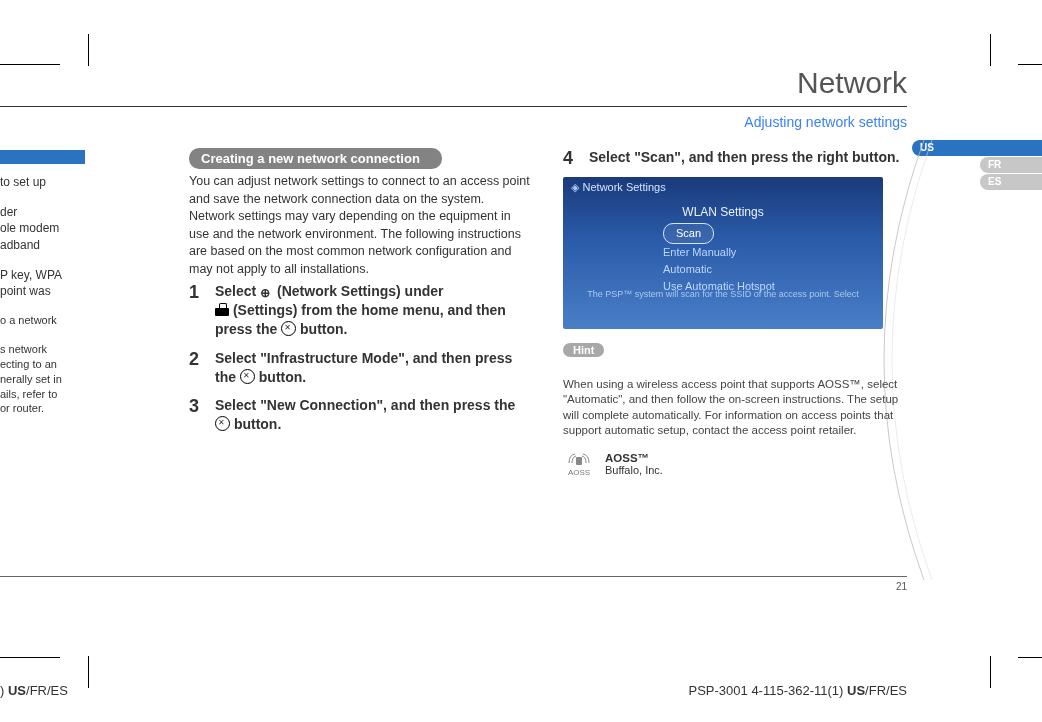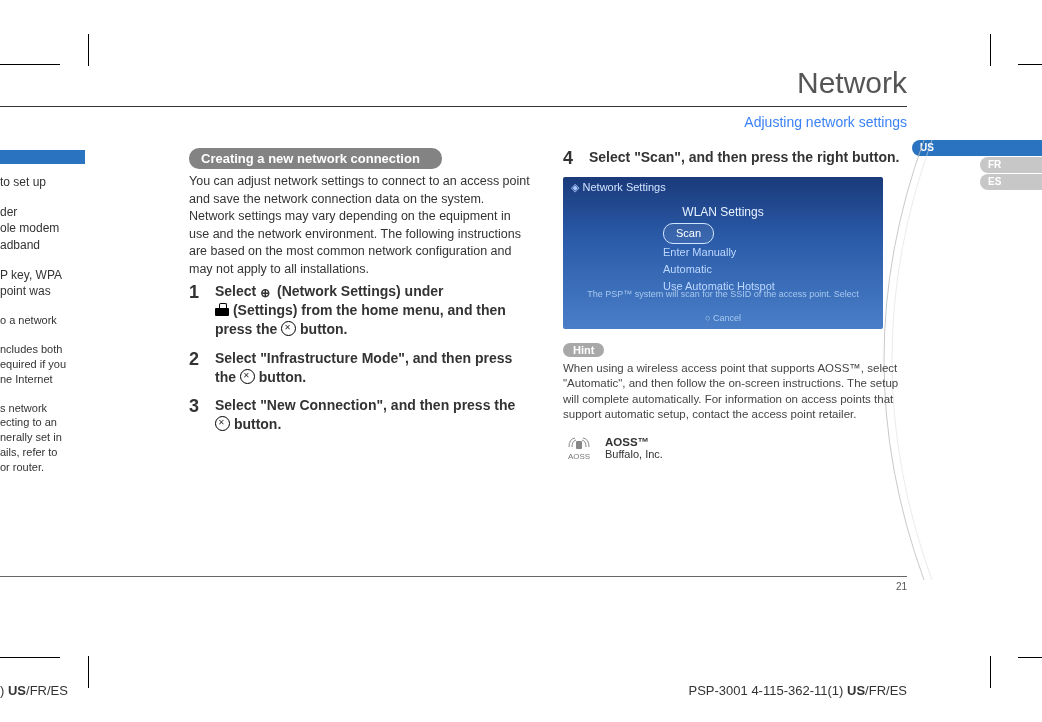--- a/index.html
+++ b/index.html
@@ -209,21 +209,21 @@
     text-align:center; font-size:9px; color:#a8c8ee;
   }
   .hint-label {
     display:inline-block;
     background:#a8a8a8;
     color:#fff;
     font-weight:bold;
     font-size:11px;
     padding:1px 10px;
     border-radius:9px;
-    margin-bottom:4px;
+    margin-bottom:20px;
   }
   .hint-text {
     font-size:11.5px; line-height:1.35; color:#444; font-weight:300;
     margin:0 0 12px 0;
   }
   .aoss-row {
     display:flex; align-items:center; gap:10px;
     font-size:11px;
   }
   .aoss-icon {
@@ -315,23 +315,20 @@
 
   <div class="left-frag">
     <div class="bluebar"></div>
     <p> to set up</p>
     <p style="white-space:pre-line">der
 ole modem
 adband</p>
     <p style="white-space:pre-line">P key, WPA
 point was</p>
     <p style="white-space:pre-line; font-size:11px;">o a network</p>
-    <p style="white-space:pre-line; font-size:11px;">ncludes both
-equired if you
-ne Internet</p>
     <p style="white-space:pre-line; font-size:11px;">s network
 ecting to an
 nerally set in
 ails, refer to
  or router.</p>
   </div>
 
   <div class="col1">
     <div class="section-label">Creating a new network connection</div>
     <p class="body-text">You can adjust network settings to connect to an access point and save the network connection data on the system. Network settings may vary depending on the equipment in use and the network environment. The following instructions are based on the most common network configuration and may not apply to all installations.</p>
@@ -360,21 +357,20 @@
     <div class="screenshot">
       <div class="ss-title">Network Settings</div>
       <div class="ss-heading">WLAN Settings</div>
       <div class="ss-list">
         <span class="sel">Scan</span><br>
         <span>Enter Manually</span><br>
         <span>Automatic</span><br>
         <span>Use Automatic Hotspot</span>
       </div>
       <div class="ss-foot1">The PSP™ system will scan for the SSID of the access point. Select</div>
-      <div class="ss-foot3">○ Cancel</div>
     </div>
 
     <div class="hint-label">Hint</div>
     <p class="hint-text">When using a wireless access point that supports AOSS™, select "Automatic", and then follow the on-screen instructions. The setup will complete automatically. For information on access points that support automatic setup, contact the access point retailer.</p>
 
     <div class="aoss-row">
       <div class="aoss-icon">
         <svg width="26" height="16" viewBox="0 0 26 16">
           <g stroke="#888" fill="none" stroke-width="1">
             <path d="M3 12 Q3 4 9 3"></path>

